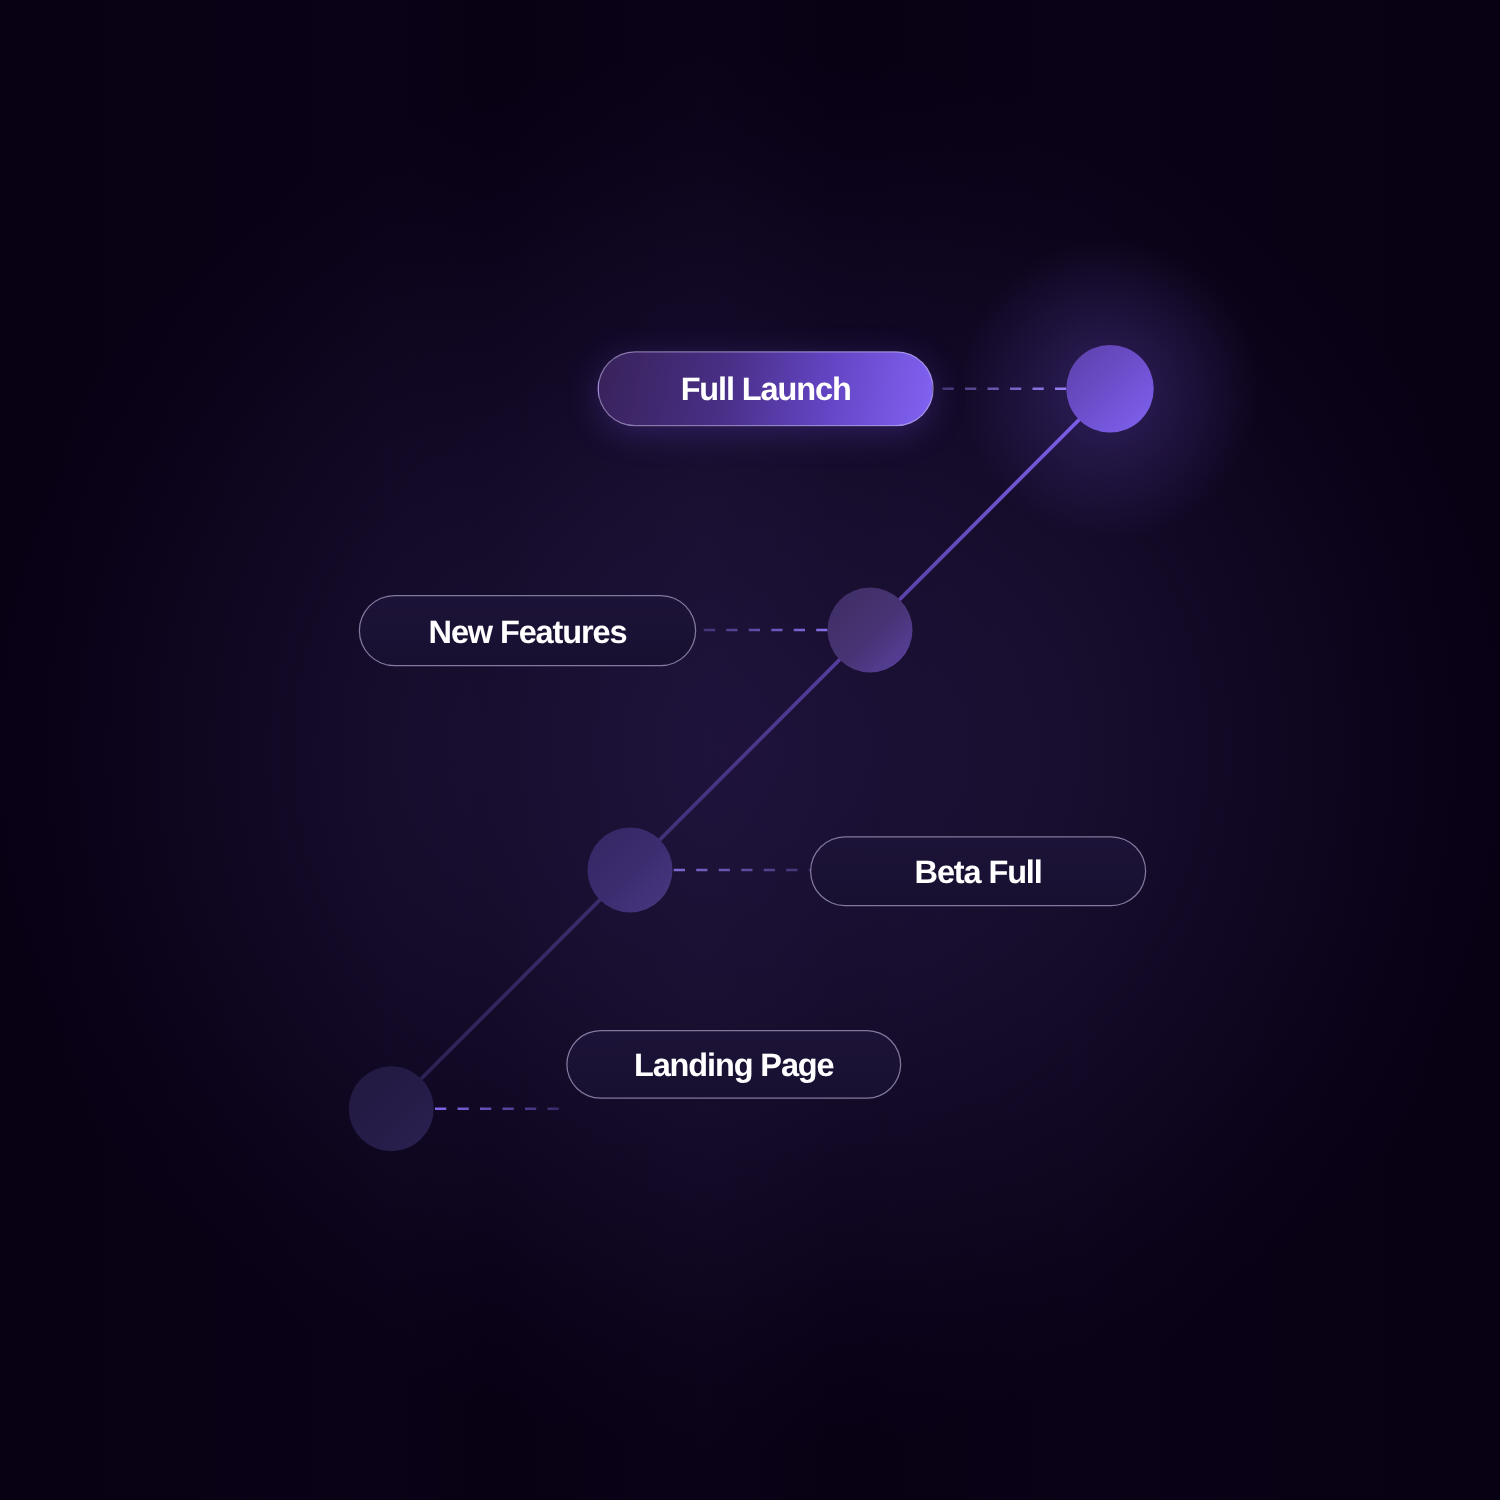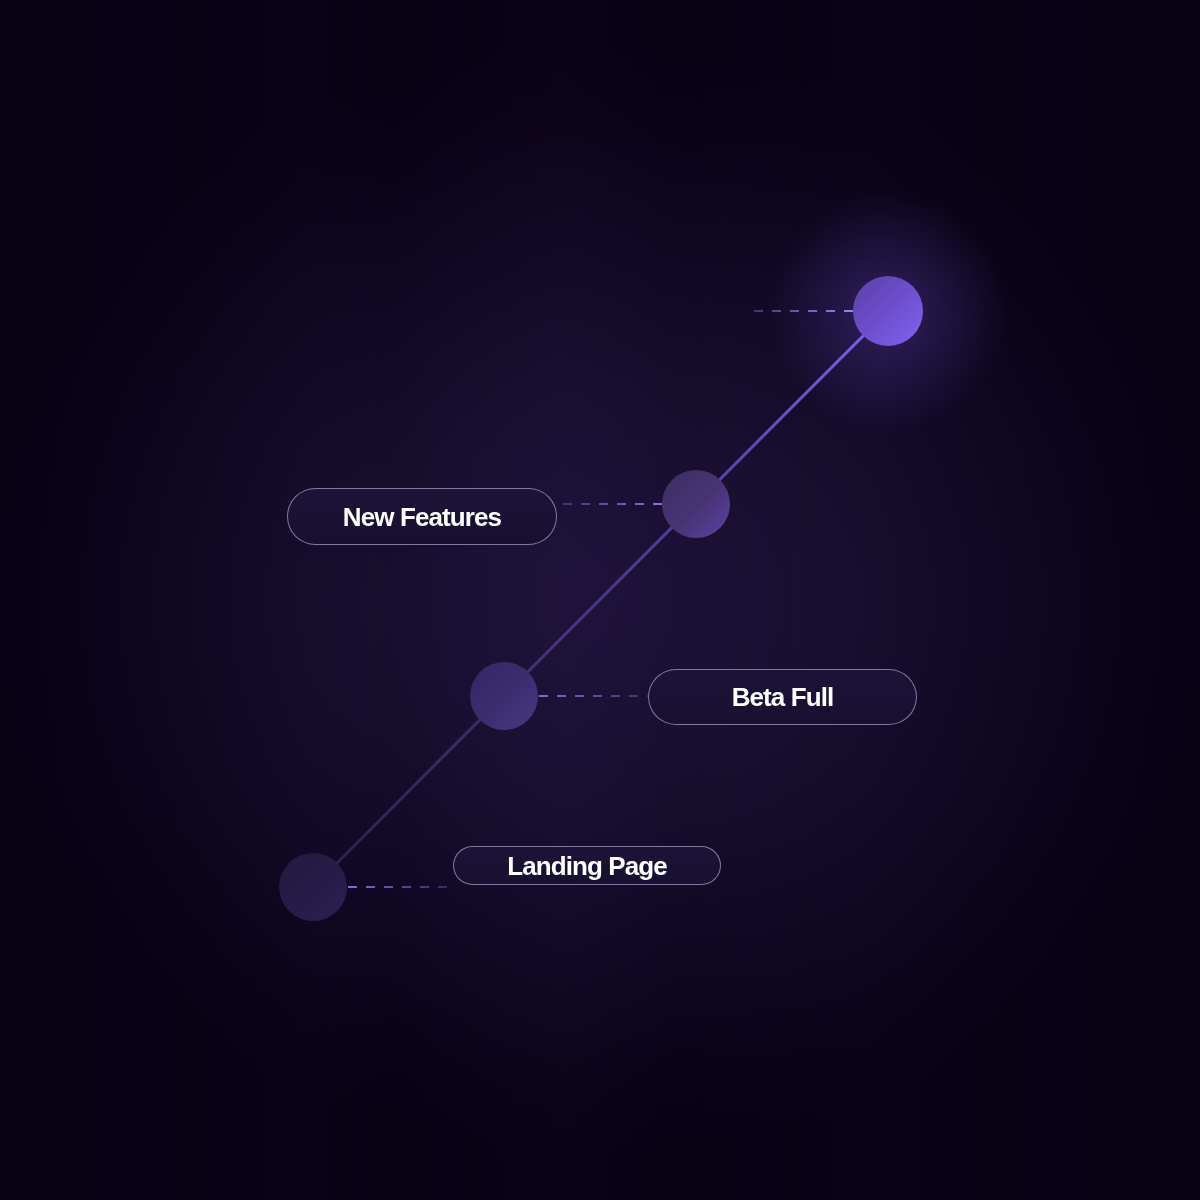--- a/index.html
+++ b/index.html
@@ -114,35 +114,39 @@
 
     <line x1="348" y1="887" x2="455" y2="887" stroke="url(#dashGrad1)" stroke-width="2" stroke-dasharray="9 9"></line>
     <line x1="539" y1="696" x2="650" y2="696" stroke="url(#dashGrad2)" stroke-width="2" stroke-dasharray="9 9"></line>
     <line x1="662" y1="504" x2="555" y2="504" stroke="url(#dashGrad3)" stroke-width="2" stroke-dasharray="9 9"></line>
     <line x1="853" y1="311" x2="745" y2="311" stroke="url(#dashGrad4)" stroke-width="2" stroke-dasharray="9 9"></line>
   </svg>
 
   <div class="node-circle" style="left:279px; top:853px; width:68px; height:68px;
               background: linear-gradient(135deg, #221a41 0%, #251c48 55%, #2c2253 100%);"></div>
 
-  <div class="pill pill-plain" style="left:453px; top:846px; width:268px; height:39px;">
+  <div class="pill pill-plain" style="left:453px; top:824px; width:268px; height:55px;">
     <span class="pill-label">Landing Page</span>
   </div>
 
   <div class="node-circle" style="left:470px; top:662px; width:68px; height:68px;
               background: linear-gradient(135deg, #342764 0%, #3c2d70 55%, #4a3884 100%);"></div>
 
   <div class="pill pill-plain" style="left:648px; top:669px; width:269px; height:56px;">
     <span class="pill-label">Beta Full</span>
   </div>
 
   <div class="node-circle" style="left:662px; top:470px; width:68px; height:68px;
               background: linear-gradient(135deg, #3d2d62 0%, #483475 55%, #5b43a4 100%);"></div>
 
-  <div class="pill pill-plain" style="left:287px; top:476px; width:270px; height:57px;margin-top:12px;">
+  <div class="pill pill-plain" style="left:287px; top:476px; width:270px; height:57px;">
     <span class="pill-label">New Features</span>
   </div>
 
   <div class="node-circle" style="left:853px; top:276px; width:70px; height:70px;
               background: linear-gradient(135deg, #5a40a6 0%, #6d4fcd 50%, #8163f2 100%);"></div>
 
+  <div class="pill pill-active" style="left:478px; top:281px; width:269px; height:60px;
+              background: linear-gradient(100deg, #38225a 0%, #492f86 38%, #6345c4 68%, #8263f3 100%);">
+    <span class="pill-label">Full Launch</span>
+  </div>
 
 </div>
 
 </body></html>

